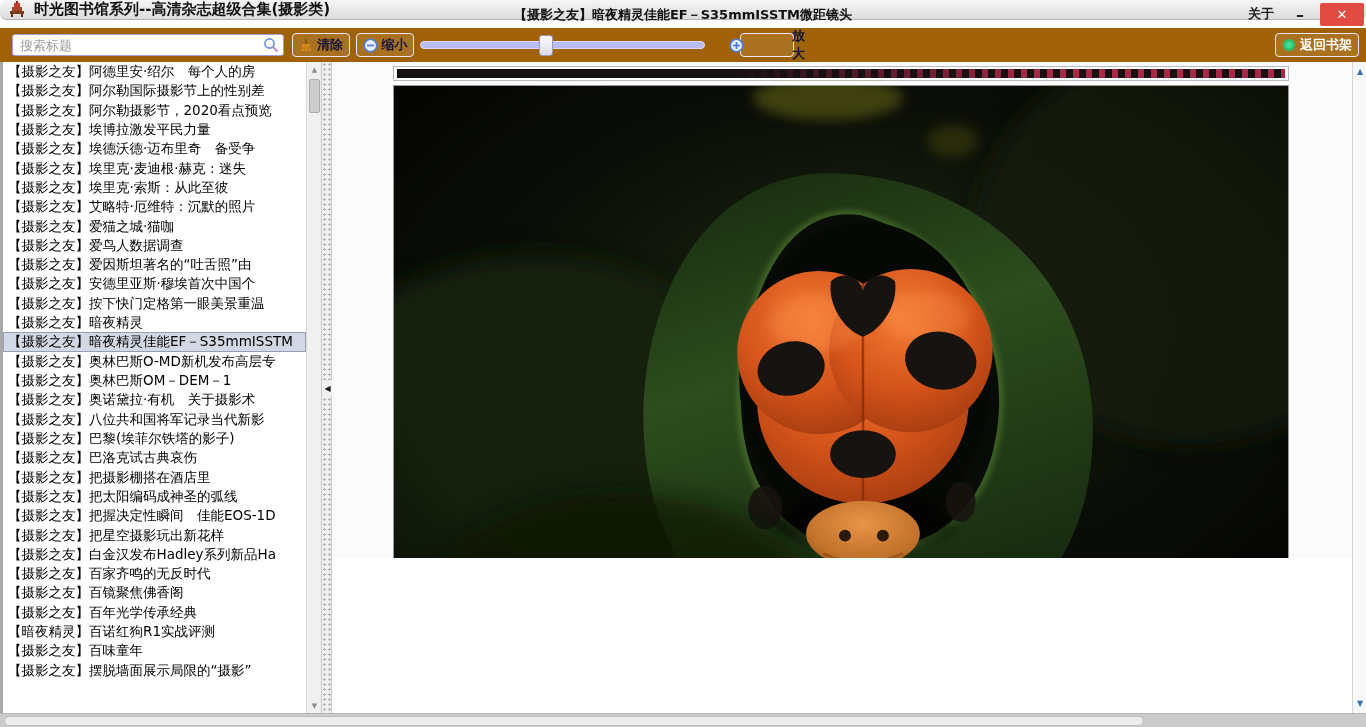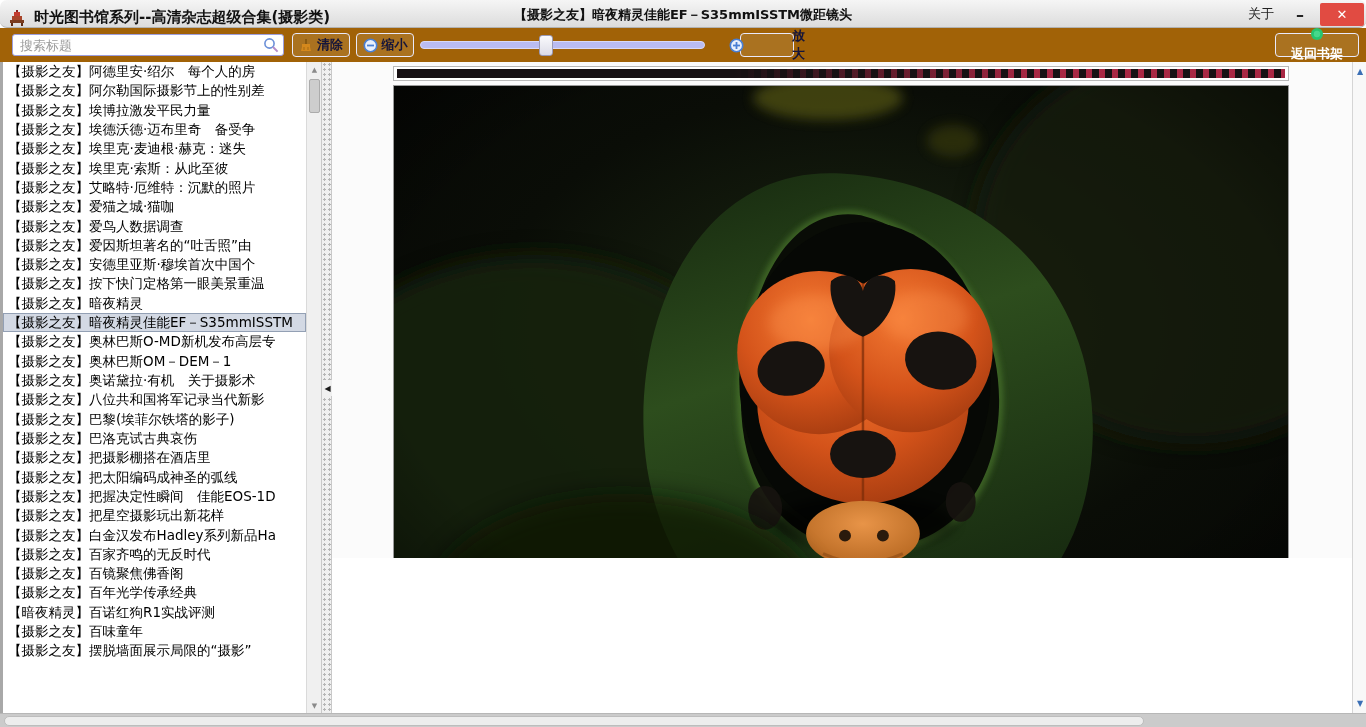--- a/index.html
+++ b/index.html
@@ -1,46 +1,46 @@
 <!DOCTYPE html>
 <html><head>
 <meta charset="utf-8">
 <style>
   * { margin:0; padding:0; box-sizing:border-box; }
   html,body { width:1366px; height:727px; overflow:hidden; font-family:"DejaVu Sans","Liberation Sans",sans-serif; background:#fff; }
 
   
-  .titlebar { position:absolute; left:0; top:0; width:1366px; height:28px;
+  .titlebar { position:absolute; left:0; top:0; width:1366px; height:20px;
     background:linear-gradient(#f5f5f5,#dcdcdc); border-bottom:1px solid #b2b2b2;
-    display:flex; align-items:flex-end;border-radius:7px; }
+    display:flex; align-items:flex-start;border-radius:7px; }
   .app-icon { width:18px; height:18px; margin:0 8px 0 8px; flex:0 0 auto; }
   .win-title { font-size:15px; font-weight:bold; color:#111; white-space:nowrap; }
   .doc-title { position:absolute; left:50%; transform:translateX(-50%); top:6px;
     font-size:13px; font-weight:bold; color:#111; white-space:nowrap; }
   .tb-right { position:absolute; right:0; top:0; height:28px; display:flex; align-items:center; }
-  .about-btn { font-size:13px; font-weight:normal; color:#222; margin-right:22px; cursor:default; }
+  .about-btn { font-size:13px; font-weight:bold; color:#222; margin-right:22px; cursor:default; }
   .min-btn { font-size:16px; font-weight:bold; color:#222; margin-right:16px; cursor:default; }
   .close-btn { width:44px; height:23px; margin:0 2px 0 0; background:#e14b42; border-radius:2px;
     color:#fff; font-size:13px; font-weight:bold; display:flex; align-items:center; justify-content:center; }
 
   
   .toolbar { position:absolute; left:0; top:28px; width:1366px; height:34px; background:#a16207; }
   .search-wrap { position:absolute; left:12px; top:6px; width:272px; height:22px; }
   .search-input { width:100%; height:100%; border:1px solid #9c9ede; border-radius:3px;
     padding:0 26px 0 7px; font-size:13px; color:#333; background:#fff; outline:none;
     font-family:"DejaVu Sans","Liberation Sans",sans-serif; }
   .search-input::placeholder { color:#9a9a9a; }
   .search-icon { position:absolute; right:5px; top:3px; width:16px; height:16px; }
   .tb-btn { position:absolute; top:5px; height:24px; border:1px solid #e9e9fb; border-radius:4px;
     background:rgba(255,255,255,0.10); display:flex; align-items:center; justify-content:center;
     gap:4px; font-size:13px; font-weight:bold; color:#15153a; cursor:default;font-family:Liberation Mono, monospace; }
   .btn-clear { left:292px; width:58px; }
   .btn-zoomout { left:356px; width:58px; }
   .btn-zoomin { left:740px; width:54px;gap:48px; }
-  .btn-back { right:7px; width:84px; color:#fff;flex-direction:column; }
+  .btn-back { right:7px; width:84px; color:#fff; }
   .tb-btn svg { flex:0 0 auto; }
   .slider { position:absolute; left:420px; top:13px; width:285px; height:8px;
     background:#babcf1; border:1px solid #d9daf8; border-radius:4px; }
   .slider-thumb { position:absolute; top:-7px; width:14px; height:21px;
     background:linear-gradient(#fafafc,#dcdce8); border:1px solid #9a9ab8; border-radius:3px; }
 
   
   .left-edge { position:absolute; left:0; top:62px; width:3px; height:651px; background:#a8a8a8; }
 
   .list { position:absolute; left:3px; top:62px; width:303px; height:651px; background:#fff;
@@ -157,20 +157,21 @@
     </svg>
     <span>返回书架</span>
   </div>
 </div>
 
 <div class="left-edge"></div>
 
 <div class="list" id="list">
     <div class="row">【摄影之友】阿德里安·绍尔　每个人的房</div>
     <div class="row">【摄影之友】阿尔勒国际摄影节上的性别差</div>
+    <div class="row">【摄影之友】阿尔勒摄影节，2020看点预览</div>
     <div class="row">【摄影之友】埃博拉激发平民力量</div>
     <div class="row">【摄影之友】埃德沃德·迈布里奇　备受争</div>
     <div class="row">【摄影之友】埃里克·麦迪根·赫克：迷失</div>
     <div class="row">【摄影之友】埃里克·索斯：从此至彼</div>
     <div class="row">【摄影之友】艾略特·厄维特：沉默的照片</div>
     <div class="row">【摄影之友】爱猫之城·猫咖</div>
     <div class="row">【摄影之友】爱鸟人数据调查</div>
     <div class="row">【摄影之友】爱因斯坦著名的“吐舌照”由</div>
     <div class="row">【摄影之友】安德里亚斯·穆埃首次中国个</div>
     <div class="row">【摄影之友】按下快门定格第一眼美景重温</div>

